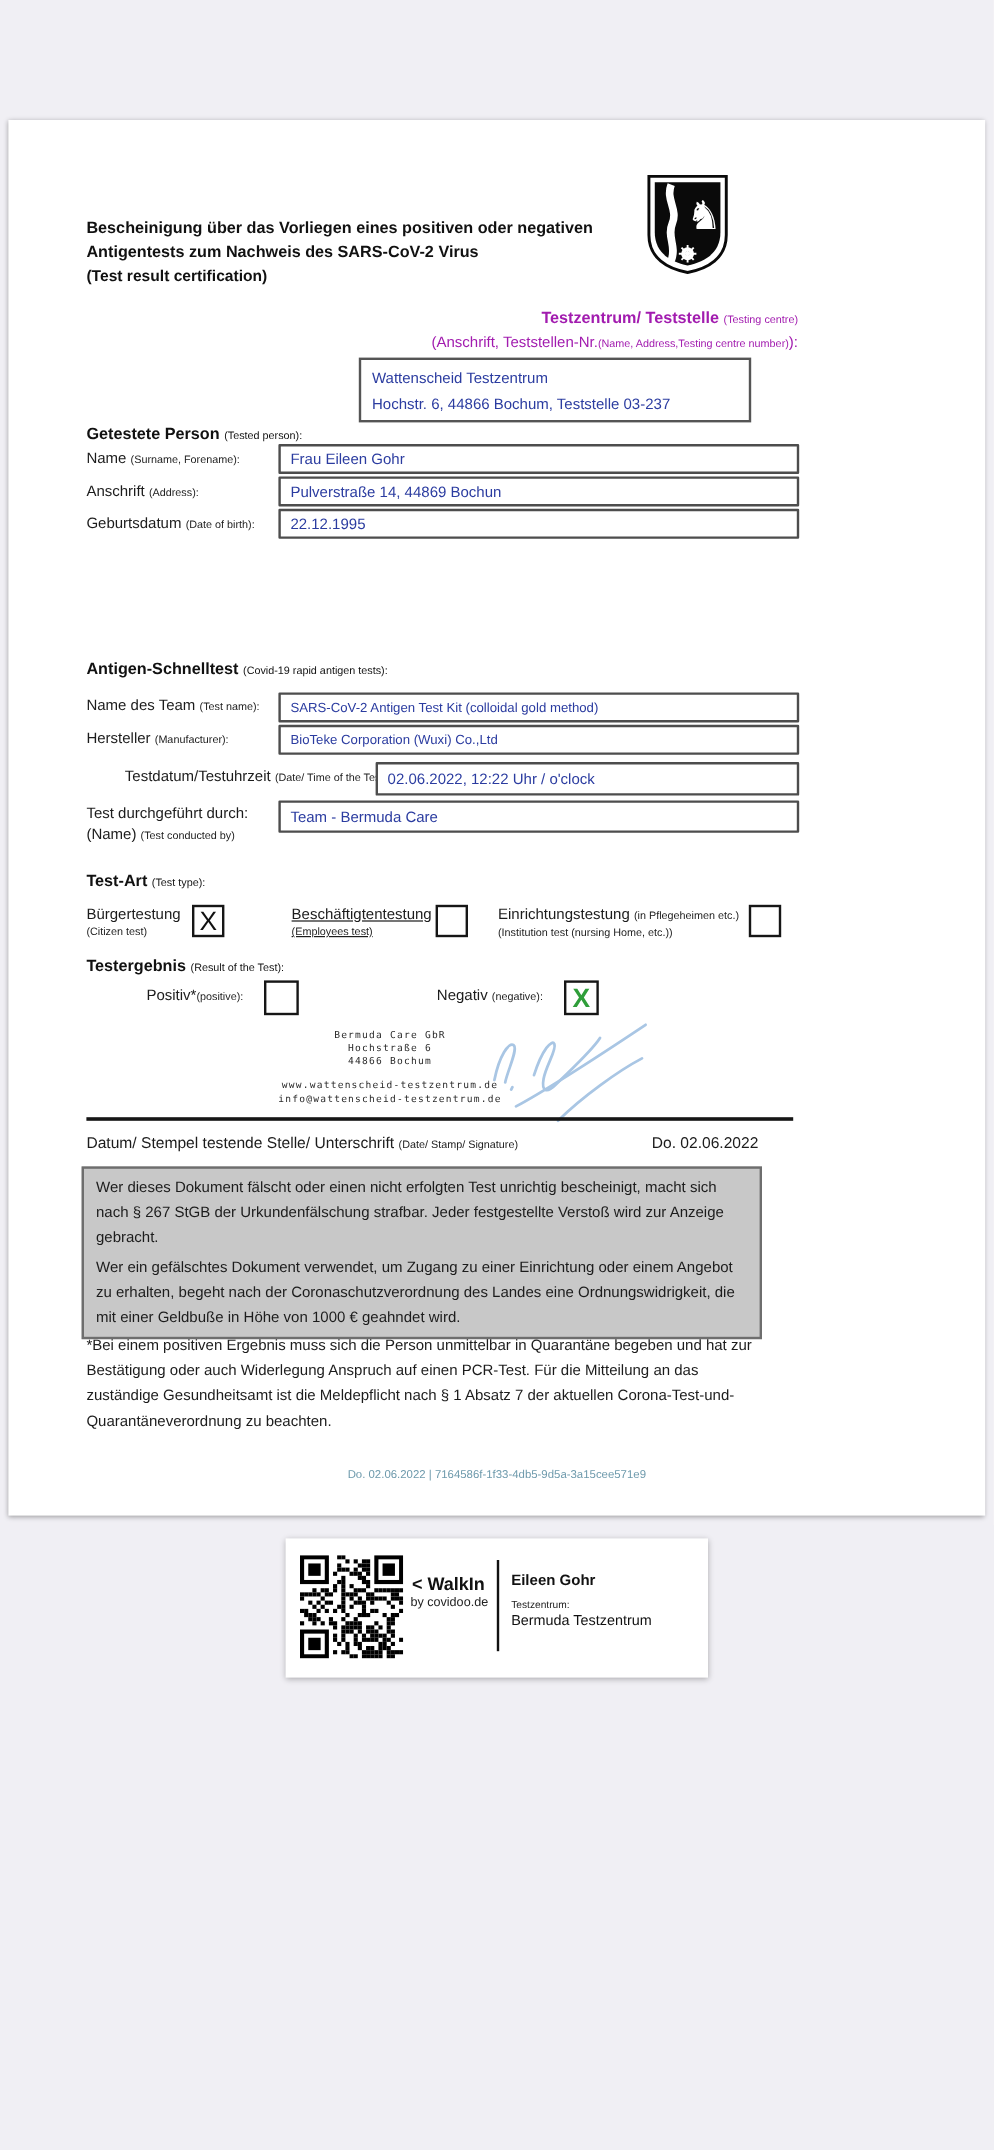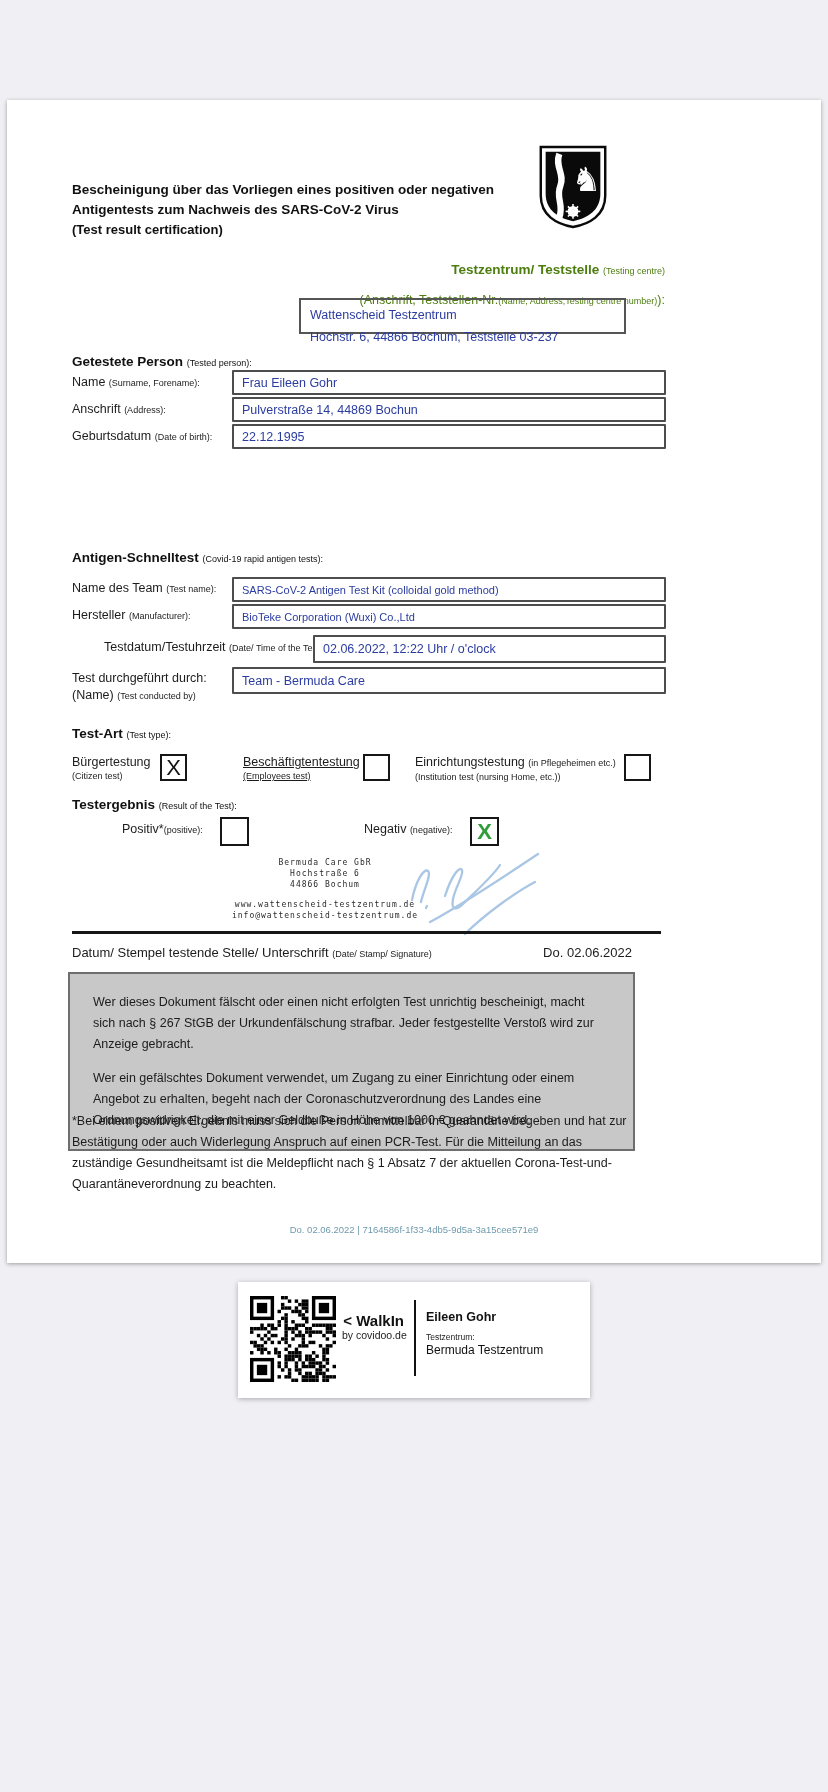--- a/index.html
+++ b/index.html
@@ -9,42 +9,42 @@
        box-shadow:0 1px 4px rgba(0,0,0,.35);}
   .abs{position:absolute;}
   .sm{font-size:9px;font-weight:normal;}
   .lbl{font-size:12.5px;color:#1c1c1c;}
   .val{font-size:12.5px;color:var(--value-color,#2b3ca0);white-space:nowrap;}
   .val-sm{font-size:11px;color:var(--value-color,#2b3ca0);white-space:nowrap;}
   .fbox{border:2px solid #4d4d4d;border-radius:1px;display:flex;align-items:center;padding:0 8px;box-sizing:border-box;background:#fff;}
   .title{left:65px;top:80px;font-size:13.5px;font-weight:bold;line-height:20px;color:#111;}
   .title .note{font-size:13px;}
   .arms{left:530px;top:45px;}
-  .tc-head{top:155px;right:156px;text-align:right;color:#4d7c0f;line-height:29px;}
+  .tc-head{top:155px;right:156px;text-align:right;color:#a21caf;line-height:19px;}
   .tc-head .l1{font-size:13.5px;font-weight:bold;}
   .tc-head .l2{font-size:12.5px;font-weight:normal;}
-  .tc-box{left:292px;top:198px;width:327px;height:36px;border:2px solid #555;box-sizing:border-box;
+  .tc-box{left:292px;top:198px;width:327px;height:54px;border:2px solid #555;box-sizing:border-box;
           padding:4px 9px;line-height:22px;}
   .sec{font-size:13.5px;font-weight:bold;color:#111;}
   .frow-lbl{left:65px;}
   .fb{left:225px;width:434px;height:25px;}
   .dt-box{left:306px;width:353px;height:28px;}
   .cbox{width:27px;height:27px;border:2.5px solid #161616;box-sizing:border-box;background:#fff;
         display:flex;align-items:center;justify-content:center;font-size:22px;line-height:1;color:#111;}
   .cbox.green{color:var(--negative-color,#2f9e3a);font-weight:bold;}
   .cb-lbl{font-size:12.5px;color:#1c1c1c;line-height:14px;}
   .cb-lbl .sub{font-size:9px;}
   .stamp{left:163px;top:757px;width:310px;text-align:center;font-family:"DejaVu Sans Mono", monospace;
          font-size:8px;letter-spacing:1px;line-height:11px;color:#2a2a2a;}
   .stamp .gap{height:9px;}
   .divider{left:65px;top:831px;width:589px;height:3px;background:#161616;}
   .datum-row{left:65px;top:845px;width:560px;display:flex;justify-content:space-between;align-items:flex-start;}
   .warn{left:61px;top:872px;width:567px;box-sizing:border-box;background:#c8c8c8;border:2px solid #6e6e6e;
         padding:5px 10px;font-size:12.5px;line-height:21px;color:#1c1c1c;}
-  .warn p{margin:13px;}
+  .warn p{margin:0;}
   .warn p + p{margin-top:4px;}
   .footnote{left:65px;top:1011px;width:562px;font-size:12.5px;line-height:21px;color:#1c1c1c;}
   .doc-id{left:0;top:1124px;width:814px;text-align:center;font-size:9.5px;color:#6e9aac;}
   .qr-card{position:absolute;left:238px;top:1282px;width:352px;height:116px;background:#fff;
            box-shadow:0 1px 5px rgba(0,0,0,.3);}
   .qr-svg{position:absolute;left:12px;top:14px;width:86px;height:86px;}
   .walkin{position:absolute;left:104px;top:30px;width:62px;text-align:right;}
   .walkin .brand{font-size:15px;font-weight:bold;color:#111;white-space:nowrap;}
   .walkin .bsub{font-size:10.5px;color:#222;white-space:nowrap;}
   .vline{position:absolute;left:176px;top:18px;width:2px;height:76px;background:#111;}

